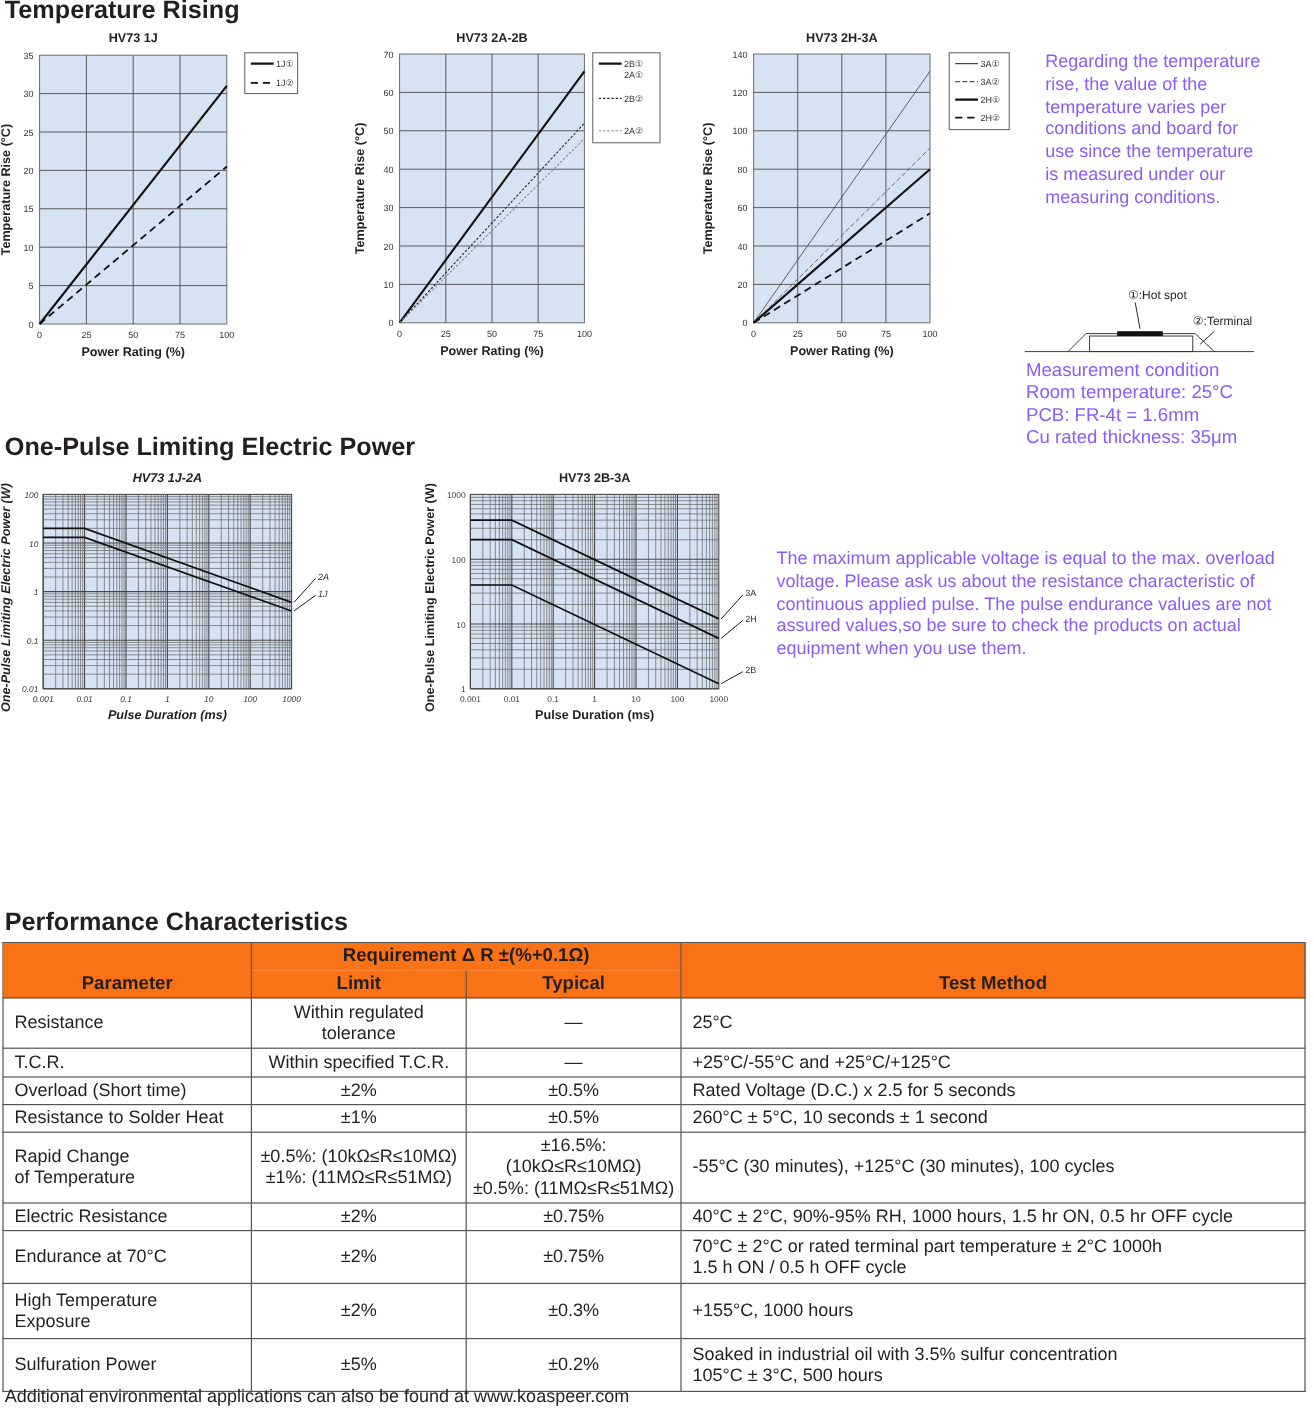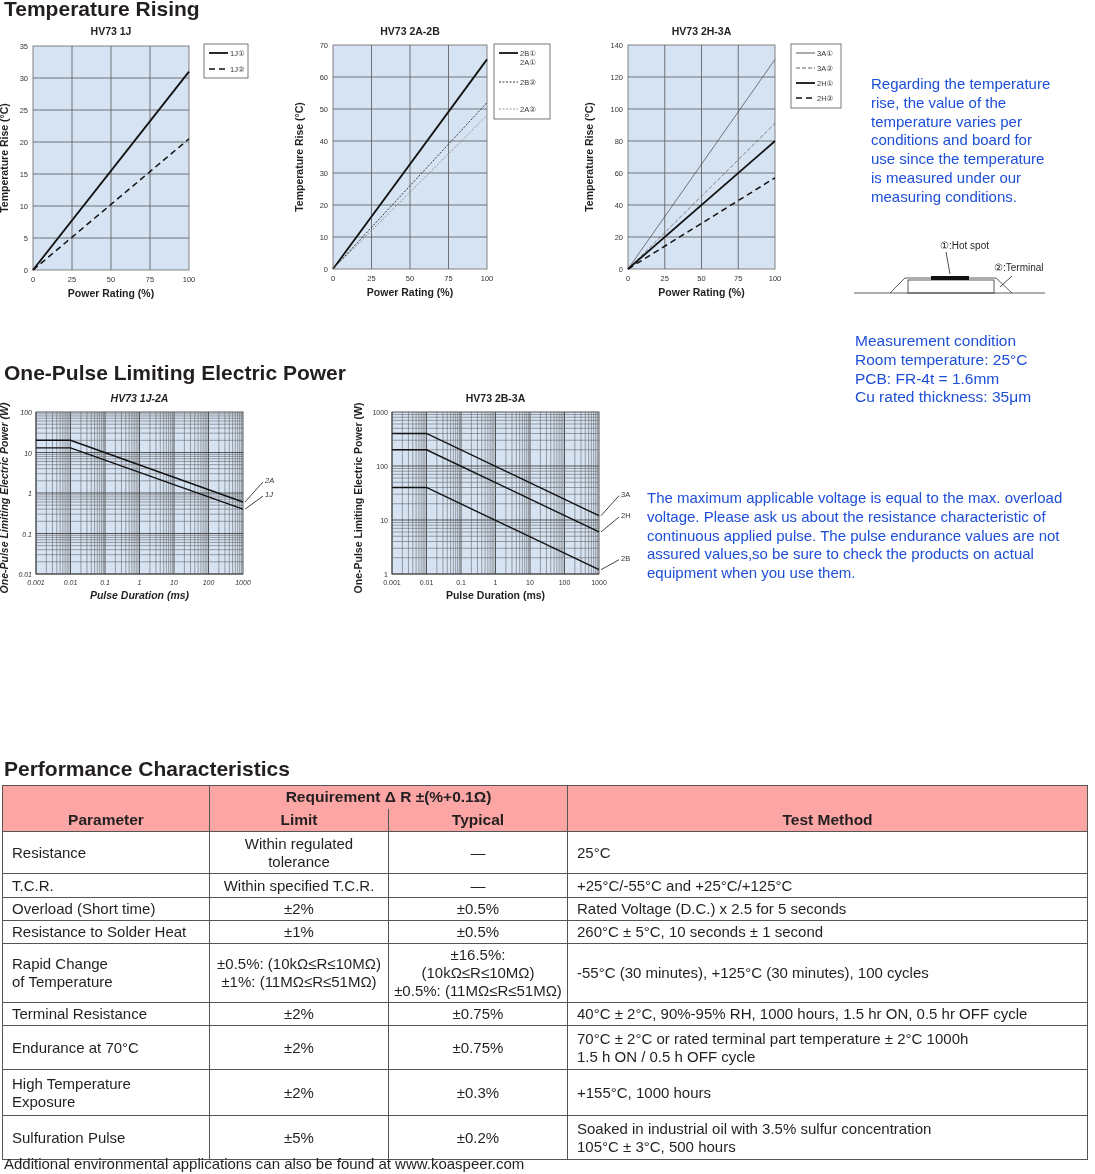--- a/index.html
+++ b/index.html
@@ -1,22 +1,22 @@
 <!DOCTYPE html>
 <html><head>
 <meta charset="utf-8">
 <style>
   html,body{margin:0;padding:0;background:#fff;}
   body{width:1095px;height:1174px;position:relative;overflow:hidden;font-family:"Liberation Sans",sans-serif;color:#231f20;}
   .abs{position:absolute;}
   .sec-title{font-weight:bold;font-size:21px;color:#231f20;}
-  .note{font-size:15px;line-height:18.8px;color:#1d4ed8;margin-top:32px;}
+  .note{font-size:15px;line-height:18.8px;color:#8b5cf6;}
   svg text{font-family:"Liberation Sans",sans-serif;}
   table.perf{position:absolute;left:2px;top:785px;width:1086px;border-collapse:collapse;font-size:15px;color:#231f20;}
-  table.perf th{background:#fca5a5;font-weight:bold;font-size:15.5px;border:1px solid #555;padding:0;}
+  table.perf th{background:#f97316;font-weight:bold;font-size:15.5px;border:1px solid #555;padding:0;}
   table.perf td{border:1px solid #555;padding:2px 9px;line-height:18px;}
   table.perf td.c{text-align:center;padding:2px 4px;}
   .footer{position:absolute;left:4px;top:1155px;font-size:15px;}
 </style>
 </head>
 <body>
 
 <div class="abs sec-title" style="left:4px;top:-3px;">Temperature Rising</div>
 <div class="abs sec-title" style="left:4px;top:361px;">One-Pulse Limiting Electric Power</div>
 <div class="abs sec-title" style="left:4px;top:757px;">Performance Characteristics</div>
@@ -478,21 +478,21 @@
         <td class="c">
           <div>±16.5%: (10kΩ≤R≤10MΩ)</div>
           <div>±0.5%: (11MΩ≤R≤51MΩ)</div>
         </td>
         <td>
           <div>-55°C (30 minutes), +125°C (30 minutes), 100 cycles</div>
         </td>
       </tr>
       <tr style="height: 23px;">
         <td>
-          <div>Terminal Resistance</div>
+          <div>Electric Resistance</div>
         </td>
         <td class="c">
           <div>±2%</div>
         </td>
         <td class="c">
           <div>±0.75%</div>
         </td>
         <td>
           <div>40°C ± 2°C, 90%-95% RH, 1000 hours, 1.5 hr ON, 0.5 hr OFF cycle</div>
         </td>
@@ -522,21 +522,21 @@
         </td>
         <td class="c">
           <div>±0.3%</div>
         </td>
         <td>
           <div>+155°C, 1000 hours</div>
         </td>
       </tr>
       <tr style="height: 44px;">
         <td>
-          <div>Sulfuration Pulse</div>
+          <div>Sulfuration Power</div>
         </td>
         <td class="c">
           <div>±5%</div>
         </td>
         <td class="c">
           <div>±0.2%</div>
         </td>
         <td>
           <div>Soaked in industrial oil with 3.5% sulfur concentration</div>
           <div>105°C ± 3°C, 500 hours</div>

